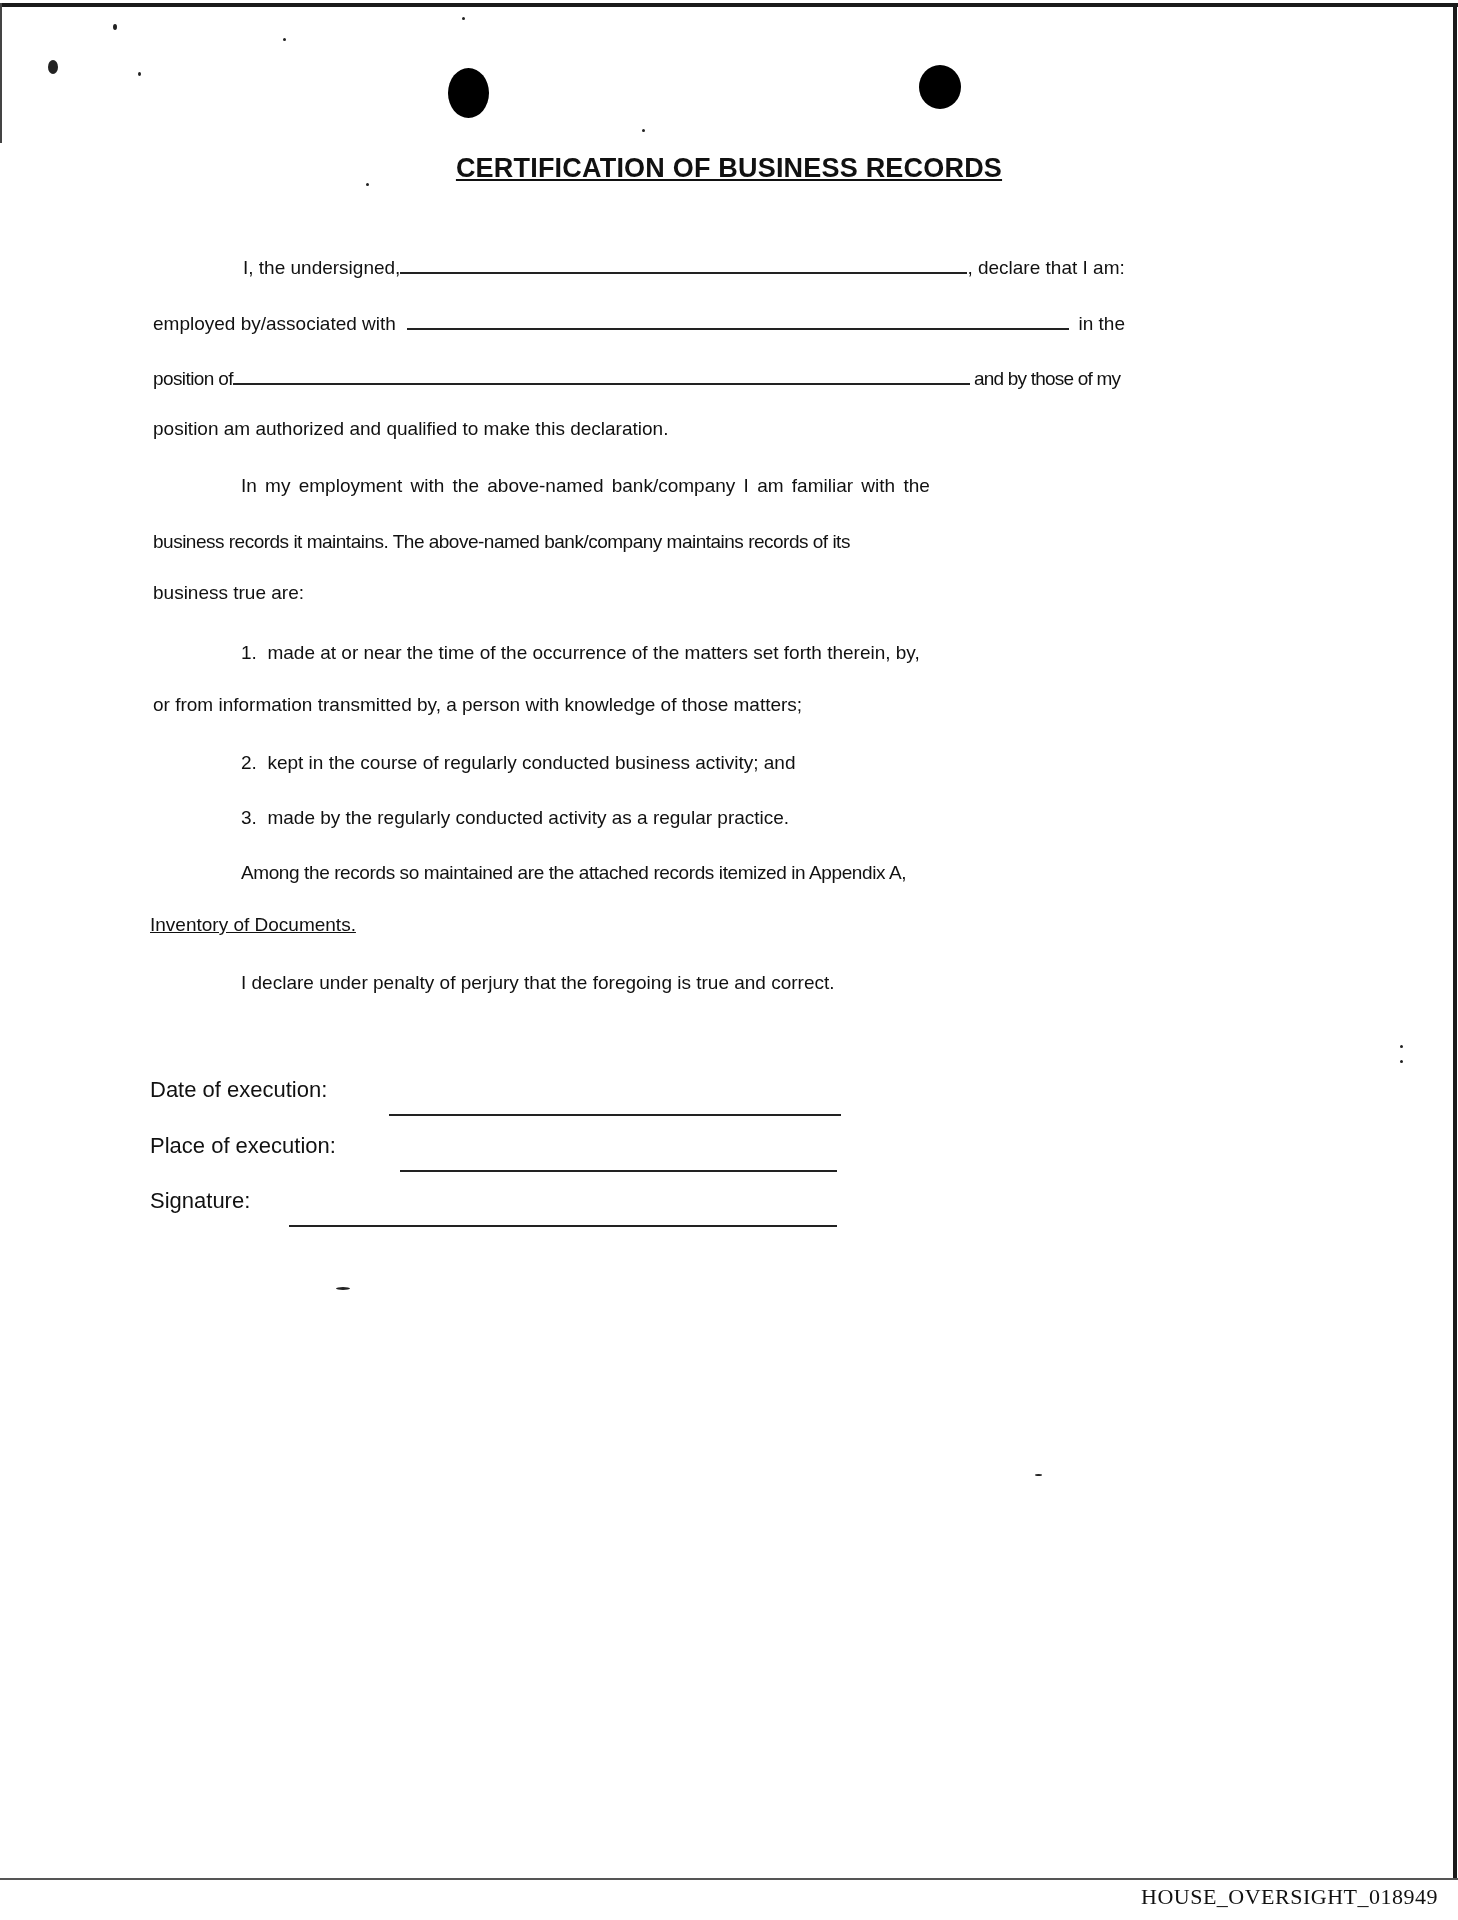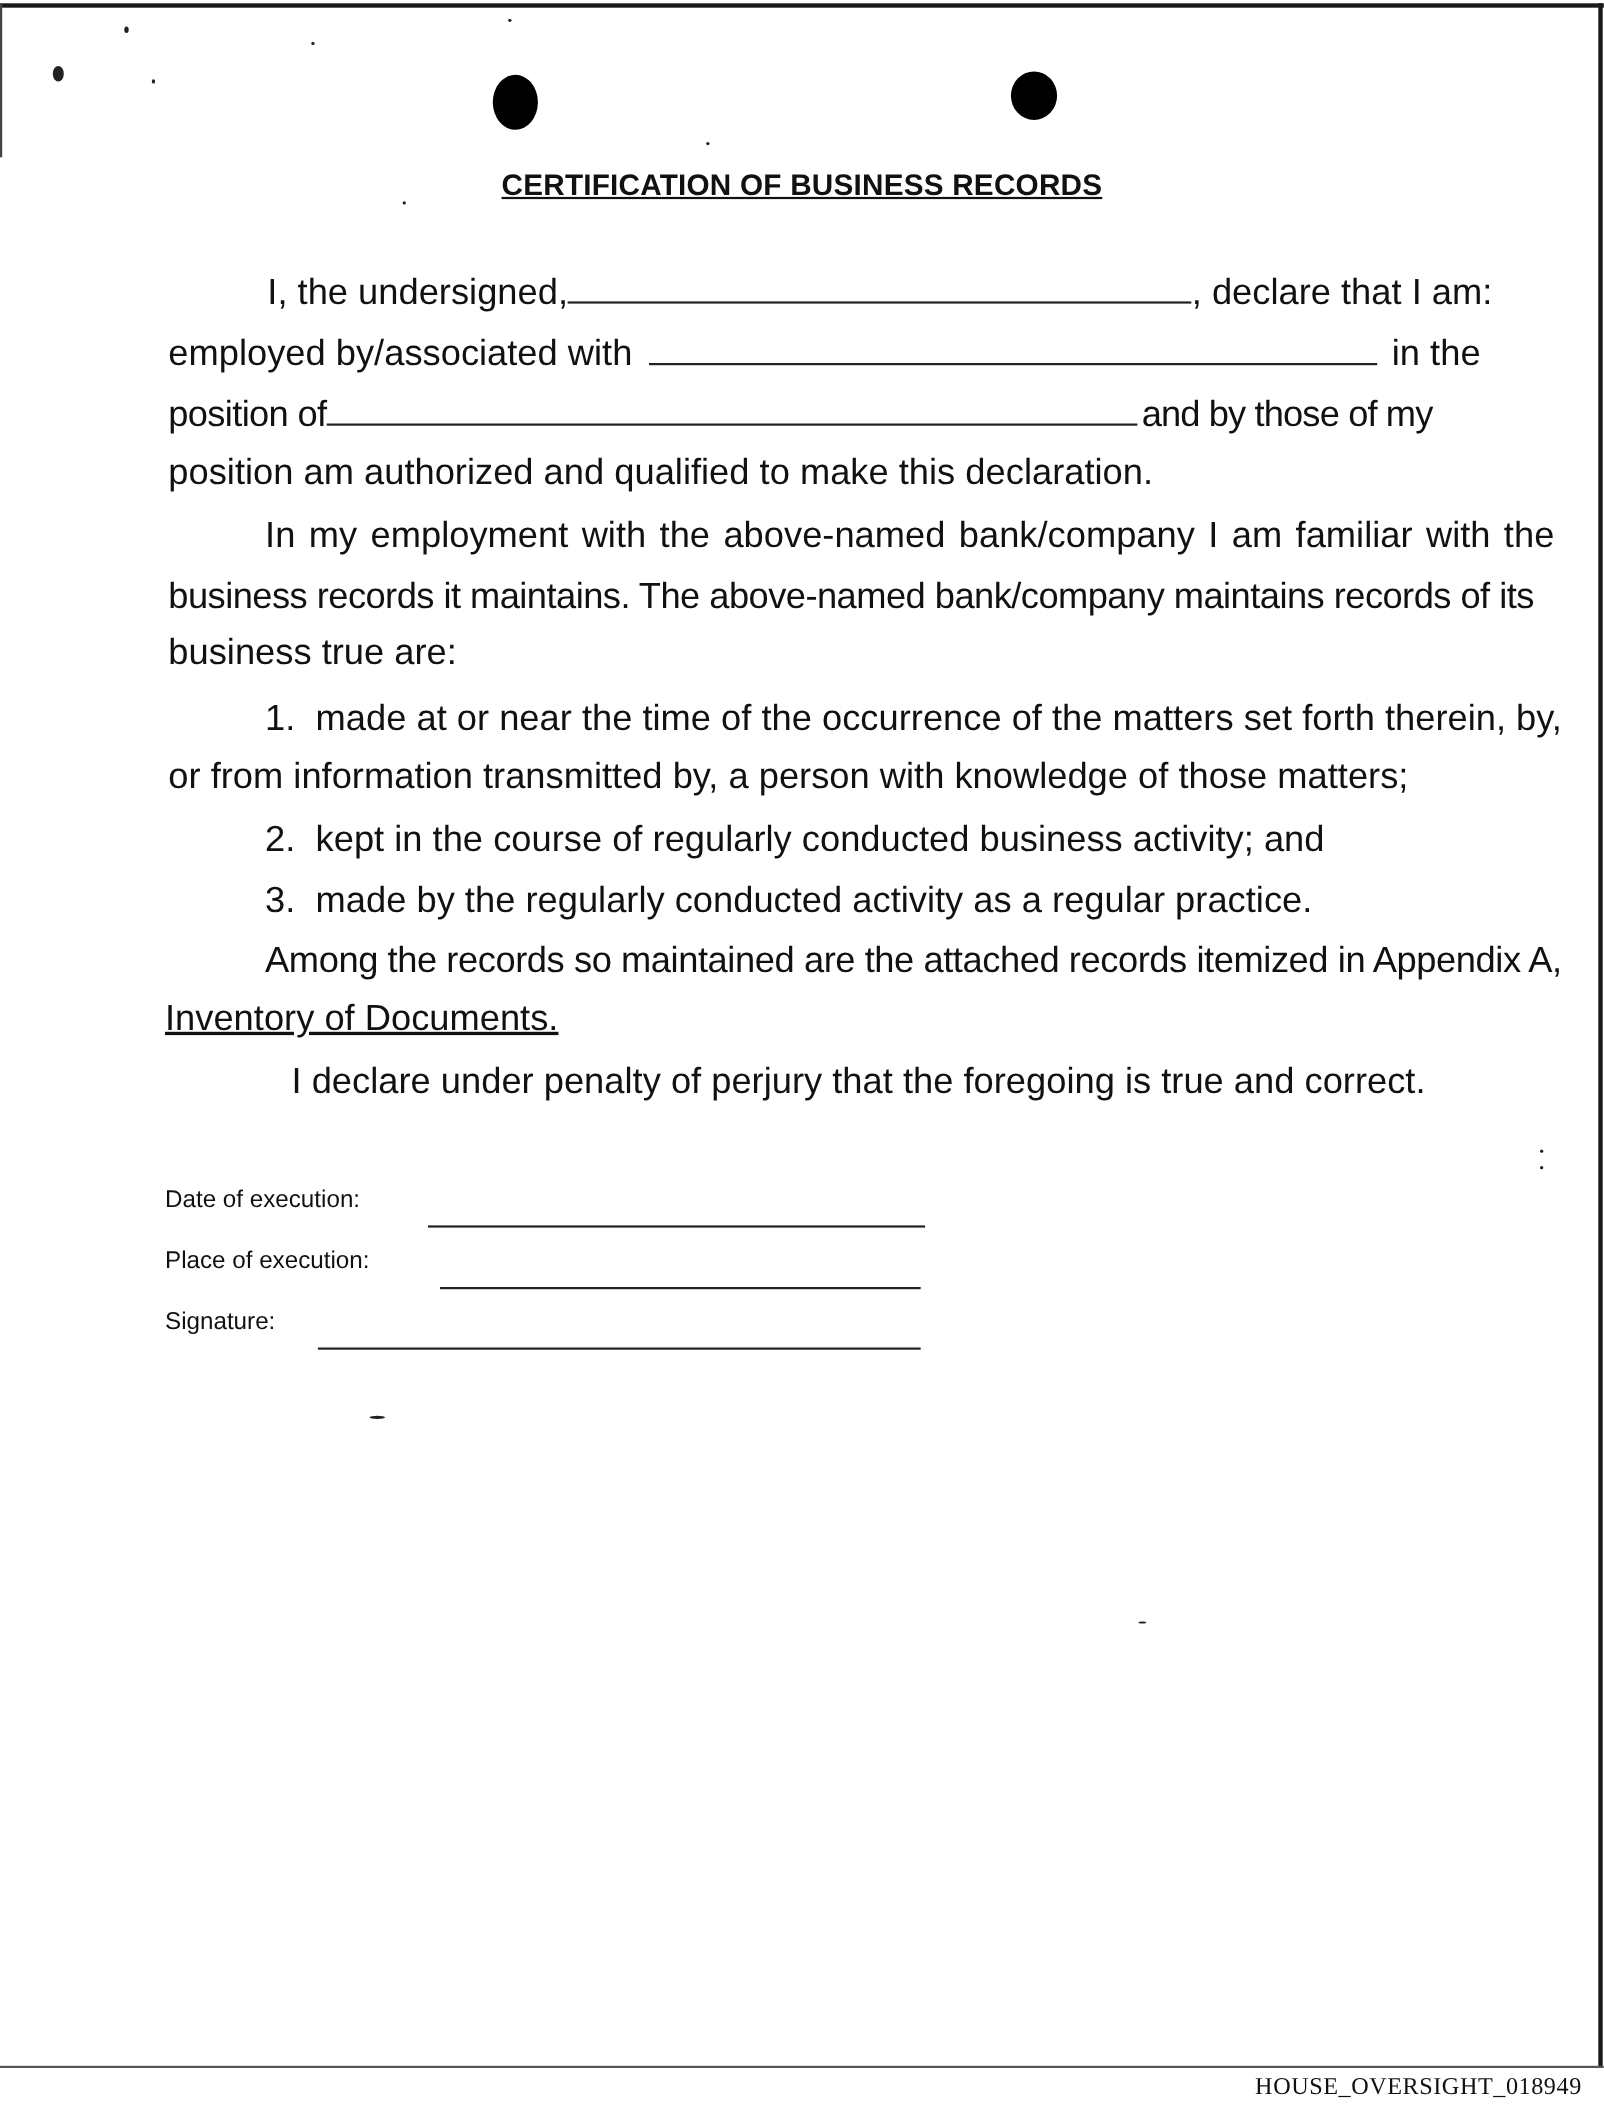--- a/index.html
+++ b/index.html
@@ -5,21 +5,21 @@
   html, body { margin:0; padding:0; background:#ffffff; }
   body { width:1458px; height:1920px; position:relative; overflow:hidden;
          font-family:"Liberation Sans", sans-serif; color:#111; }
   .page-top { position:absolute; left:0; top:3px; width:1458px; height:4px; background:#1a1a1a; }
   .page-right { position:absolute; left:1453px; top:3px; width:4px; height:1877px; background:#1a1a1a; }
   .page-left { position:absolute; left:0; top:3px; width:2px; height:140px; background:#444; }
   .page-bottom { position:absolute; left:0; top:1878px; width:1458px; height:2px; background:#555; }
   .hole { position:absolute; background:#000; border-radius:50%; }
   .title { position:absolute; left:0; width:1458px; top:153px; text-align:center;
            font-weight:bold; font-size:27px; text-decoration:underline; letter-spacing:0.2px; }
-  .ln { position:absolute; font-size:33px; white-space:nowrap; line-height:30px; }
+  .ln { position:absolute; font-size:19px; white-space:nowrap; line-height:30px; }
   .blank { display:inline-block; border-bottom:2px solid #222; height:22px; vertical-align:baseline; }
   .field-label { position:absolute; font-size:22px; white-space:nowrap; line-height:30px; }
   .field-line { position:absolute; height:0; border-bottom:2px solid #222; }
   .bates { position:absolute; right:20px; top:1884px; font-size:22px; letter-spacing:0.5px;font-family:Liberation Serif, serif; }
   .speck { position:absolute; background:#222; border-radius:50%; }
 </style>
 </head>
 <body>
 
 <div class="page-top"></div>
@@ -71,21 +71,21 @@
   <span>kept in the course of regularly conducted business activity; and</span>
 </div>
 <div class="ln" style="left:241px;top:803px;">
   <span>3.</span>&nbsp;
   <span>made by the regularly conducted activity as a regular practice.</span>
 </div>
 
 <div class="ln" style="left:241px;top:858px;letter-spacing:-0.4px;">Among the records so maintained are the attached records itemized in Appendix A,</div>
 <div class="ln" style="left:150px;top:910px;text-decoration:underline;">Inventory of Documents.</div>
 
-<div class="ln" style="left:241px;top:968px;margin-left:24px;">I declare under penalty of perjury that the foregoing is true and correct.</div>
+<div class="ln" style="left:241px;top:968px;">I declare under penalty of perjury that the foregoing is true and correct.</div>
 
 <div class="field-label" style="left:150px;top:1075px;">Date of execution:</div>
 <div class="field-line" style="left:389px;top:1114px;width:452px;"></div>
 
 <div class="field-label" style="left:150px;top:1131px;">Place of execution:</div>
 <div class="field-line" style="left:400px;top:1170px;width:437px;"></div>
 
 <div class="field-label" style="left:150px;top:1186px;">Signature:</div>
 <div class="field-line" style="left:289px;top:1225px;width:548px;"></div>
 

